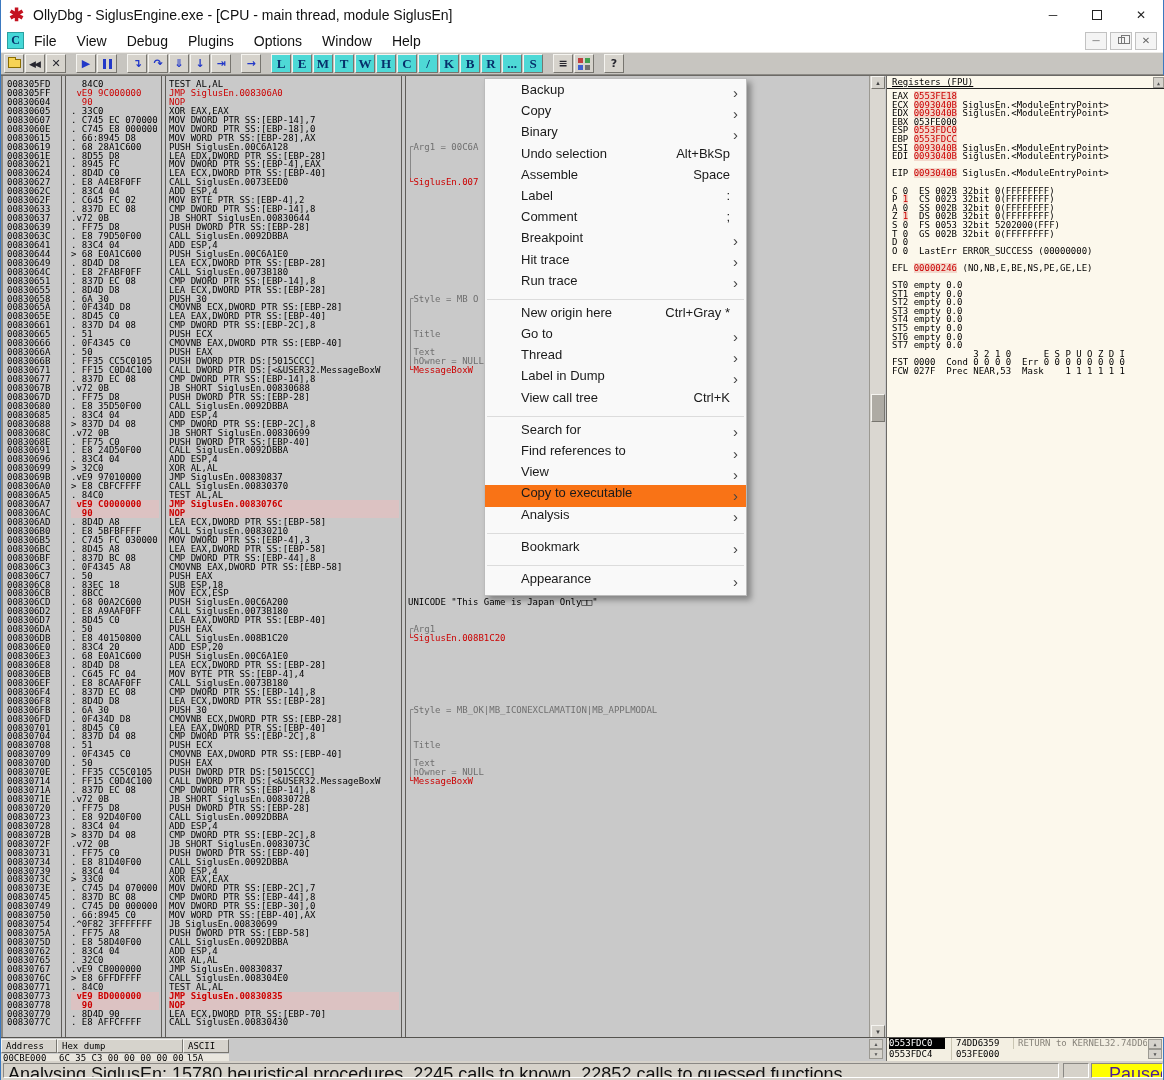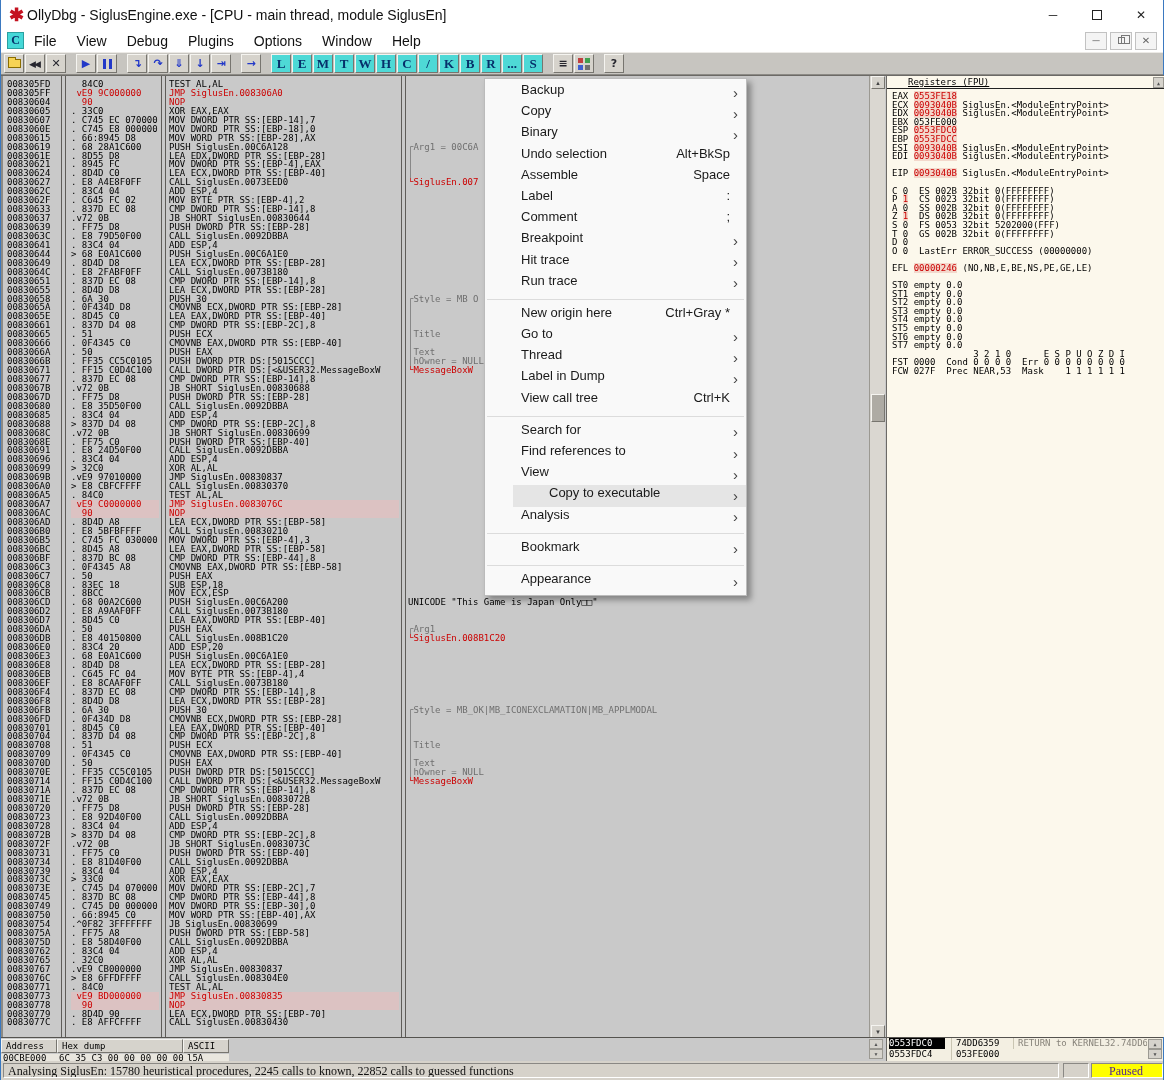--- a/index.html
+++ b/index.html
@@ -14,21 +14,21 @@
     border:1px solid #3B79C0; border-top:none;
     background:#C9C9C9;
   }
 
   
   .titlebar {
     position:absolute; left:0; top:0; right:0; height:29px;
     background:#FFFFFF; display:flex; align-items:center;
   }
   .app-icon { margin-left:8px; color:#C41220; font-size:18px; line-height:18px; font-weight:bold; }
-  .title-text { margin-left:3px; font-size:14px; color:#111; white-space:nowrap; }
+  .title-text { margin-left:9px; font-size:14px; color:#111; white-space:nowrap; }
   .win-controls { margin-left:auto; display:flex; height:100%; }
   .wc { width:44px; height:100%; display:flex; align-items:center; justify-content:center; color:#222; font-size:12px; }
   .max-box { width:10px; height:10px; border:1px solid #222; display:inline-block; }
 
   
   .menubar {
     position:absolute; left:0; top:29px; right:0; height:23px;
     background:#FFFFFF; display:flex; align-items:center; font-size:14px; color:#111;
   }
   .cpu-icon {
@@ -75,48 +75,48 @@
   .main { position:absolute; left:0; top:75px; width:1164px; height:962px; border-top:1px solid #6C6A66; }
 
   .disasm { position:absolute; left:0; top:0; width:932px; height:962px; background:#C9C9C9; border-left:2px solid #8C8A85; overflow:hidden; }
   .disasm-rows { position:absolute; left:0; top:4px; right:0; font-family:"DejaVu Sans Mono", monospace; font-size:9px; line-height:8.95px; white-space:pre; color:#000; }
   .drow { height:8.95px; position:relative; }
   .da { position:absolute; left:4px; width:52px; overflow:hidden; }
   .db { position:absolute; left:68px; width:88px; overflow:hidden; }
   .di { position:absolute; left:166px; width:230px; overflow:hidden; }
   .dc { position:absolute; left:405px; right:2px; overflow:hidden; }
   .red { color:#CB0000; }
-  .sel { background:#DCC2C2; }
+  .sel { background:#DCC2C2;font-weight:bold; }
   .cg { color:#6F6F6F; }
   .cr { color:#CB0000; }
   .vline { position:absolute; top:0; bottom:0; width:1px; background:#5E5C58; }
 
   
   .scroll-v { position:absolute; left:868px; top:0; width:16px; height:962px; background:#DAD7D1; border-left:1px solid #9B9992; }
   .sv-arrow { position:absolute; left:1px; width:14px; height:13px; background:#D6D3CC; border:1px solid; border-color:#F5F4F0 #77756F #77756F #F5F4F0; color:#444; font-size:6px; display:flex; align-items:center; justify-content:center; }
   .sv-thumb { position:absolute; left:1px; top:318px; width:14px; height:28px; background:#AEABA4; border:1px solid; border-color:#F5F4F0 #77756F #77756F #F5F4F0; }
 
   
   .registers { position:absolute; left:885px; top:0; right:0; bottom:0; background:#FCF8EC; border-left:1px solid #6C6A66; font-family:"DejaVu Sans Mono", monospace; font-size:9px; color:#000; }
   .reg-header { height:13px; border-bottom:1px solid #222; display:flex; justify-content:space-between; padding:1px 5px 0 5px; }
-  .reg-title { text-decoration:underline;margin-left:16px; }
+  .reg-title { text-decoration:underline; }
   .reg-lines { padding:3px 0 0 5px; white-space:pre; line-height:8.6px; }
   .rline { height:8.6px; }
   .rv { color:#CB0000; background:#F3D8CC; }
   .reg-up { position:absolute; right:1px; top:1px; width:11px; height:11px; background:#D6D3CC; border:1px solid #9B9992; color:#555; font-size:5px; display:flex; align-items:center; justify-content:center; }
 
   
   .ctx {
     position:absolute; left:483px; top:78px; width:263px;
     background:#F9F9F9; border:1px solid #BBBBBB; padding:3px 0;
     box-shadow:4px 4px 6px rgba(0,0,0,0.35); z-index:10;
     font-size:13px; color:#1A1A1A;
   }
   .ctx-item { height:21.2px; display:flex; padding-left:36px; position:relative; }
-  .ctx-item.hl { background:#e5e5e5;margin-left:28px; }
+  .ctx-item.hl { background:#f97316; }
   .ctx-shortcut { margin-left:auto; margin-right:16px; }
   .ctx-arrow { position:absolute; right:8px; top:50%; transform:translateY(-54%); font-size:15px; color:#444; }
   .ctx-sep { height:1px; background:#DCDCDC; margin:5px 2px; }
 
   .submenu {
     position:absolute; left:746px; top:483px; width:179px;
     background:#F9F9F9; border:1px solid #BBBBBB; padding:1px 0;
     box-shadow:4px 4px 6px rgba(0,0,0,0.35); z-index:11;
     font-size:13px; color:#1A1A1A;
   }
@@ -135,21 +135,21 @@
   .stack { position:absolute; left:885px; top:1037px; right:0; height:24px; background:#F3EFE2; border-top:1px solid #55534F; border-left:1px solid #6C6A66; font-family:"DejaVu Sans Mono", monospace; font-size:9px; line-height:11px; overflow:hidden; }
   .stk-row { height:11px; position:relative; }
   .stk-a { position:absolute; left:2px; width:56px; }
   .stk-v { position:absolute; left:64px; width:56px; border-left:1px solid #C9C5B2; padding-left:4px; }
   .stk-n { position:absolute; left:126px; right:16px; border-left:1px solid #C9C5B2; padding-left:4px; color:#87837A; overflow:hidden; white-space:nowrap; }
   .stk-a.active { background:#000; color:#FFF; }
   .stack-arrows { position:absolute; right:1px; top:1px; }
 
   
   .statusbar { position:absolute; left:0; top:1061px; right:0; height:19px; background:#D6D2CA; }
-  .sb-seg { position:absolute; top:2px; height:15px; border:1px solid; border-color:#8A8884 #FFFFFF #FFFFFF #8A8884; background:#D6D2CA; font-size:12px; color:#111; padding:0 4px; white-space:nowrap; overflow:hidden;font-family:Liberation Serif, serif; }
+  .sb-seg { position:absolute; top:2px; height:15px; border:1px solid; border-color:#8A8884 #FFFFFF #FFFFFF #8A8884; background:#D6D2CA; font-size:18px; color:#111; padding:0 4px; white-space:nowrap; overflow:hidden; }
   .sb-msg { left:2px; width:1056px; }
   .sb-mini { left:1062px; width:26px; }
   .sb-paused { left:1090px; width:72px; background:#FFFF00; color:#4c1d95; padding-left:17px; }
 </style>
 </head>
 <body>
 
 <div class="window">
 
   <div class="titlebar">

